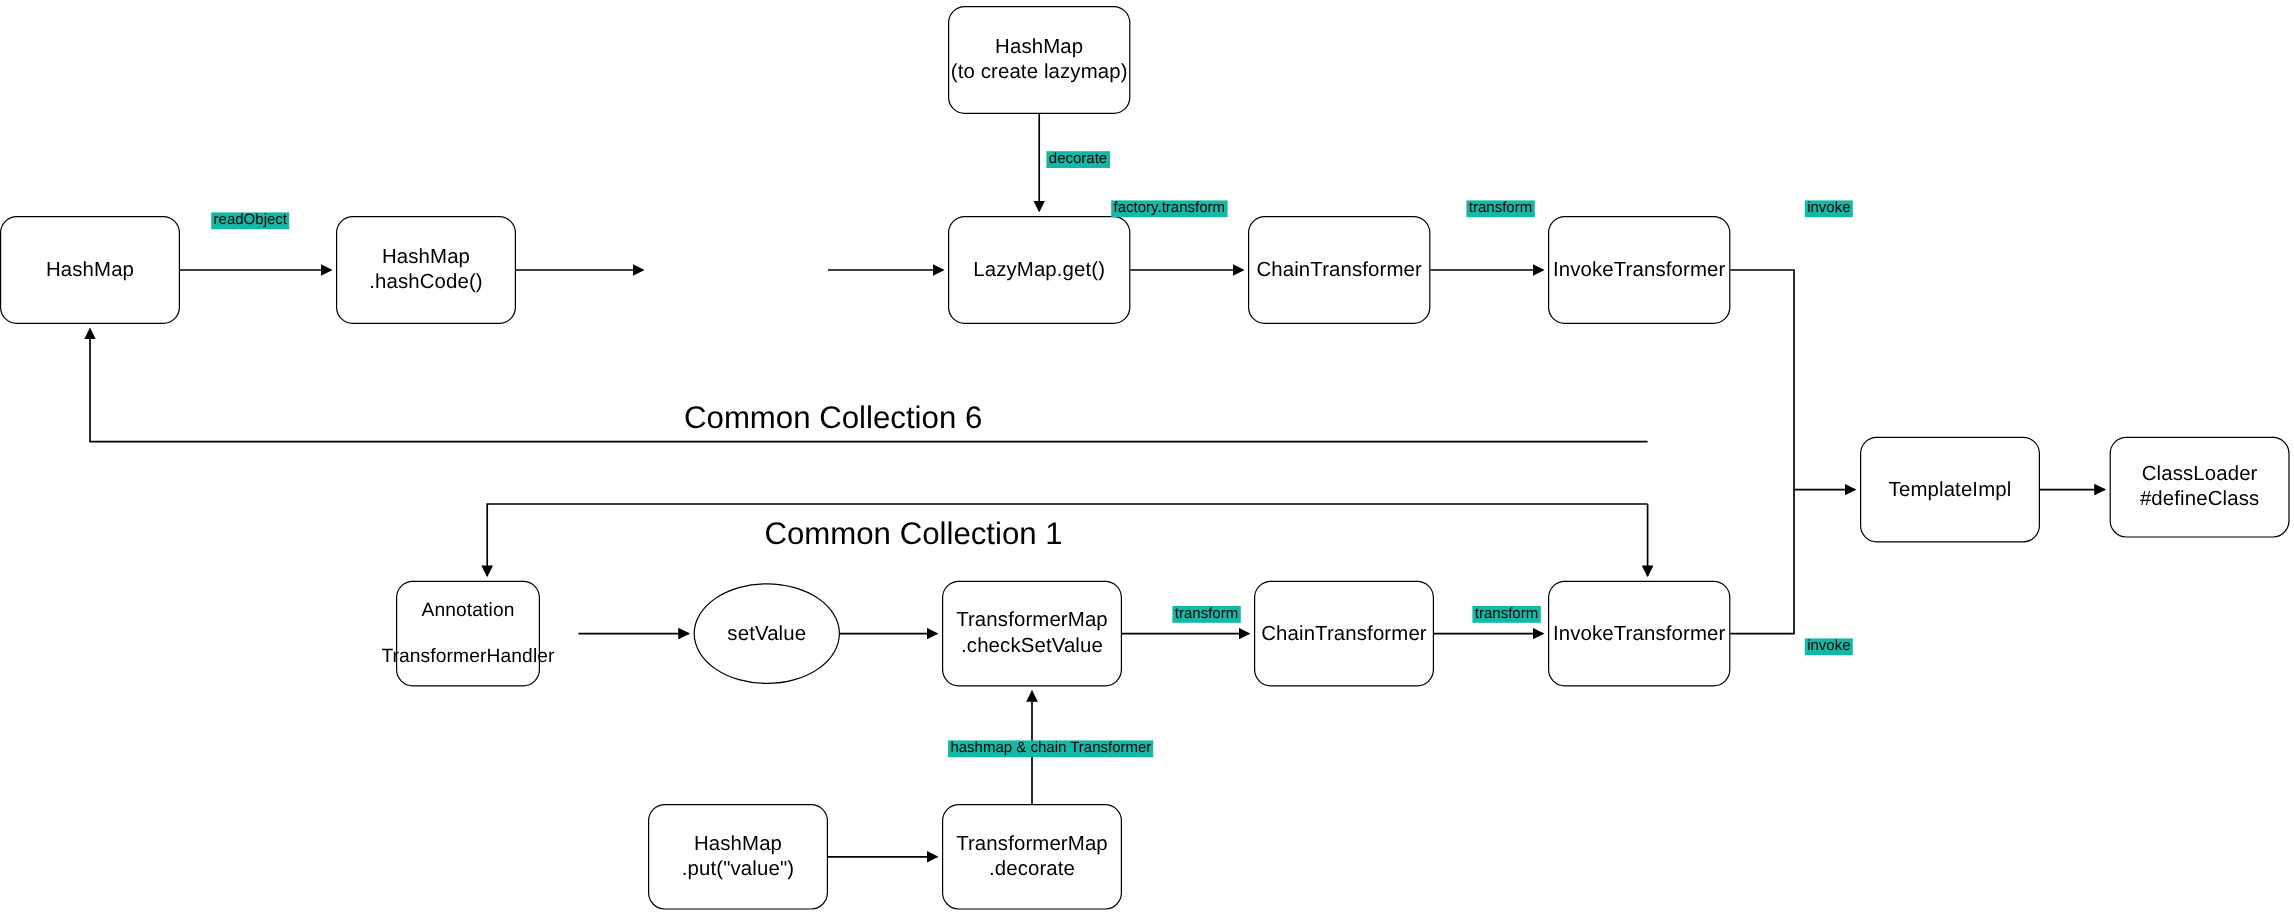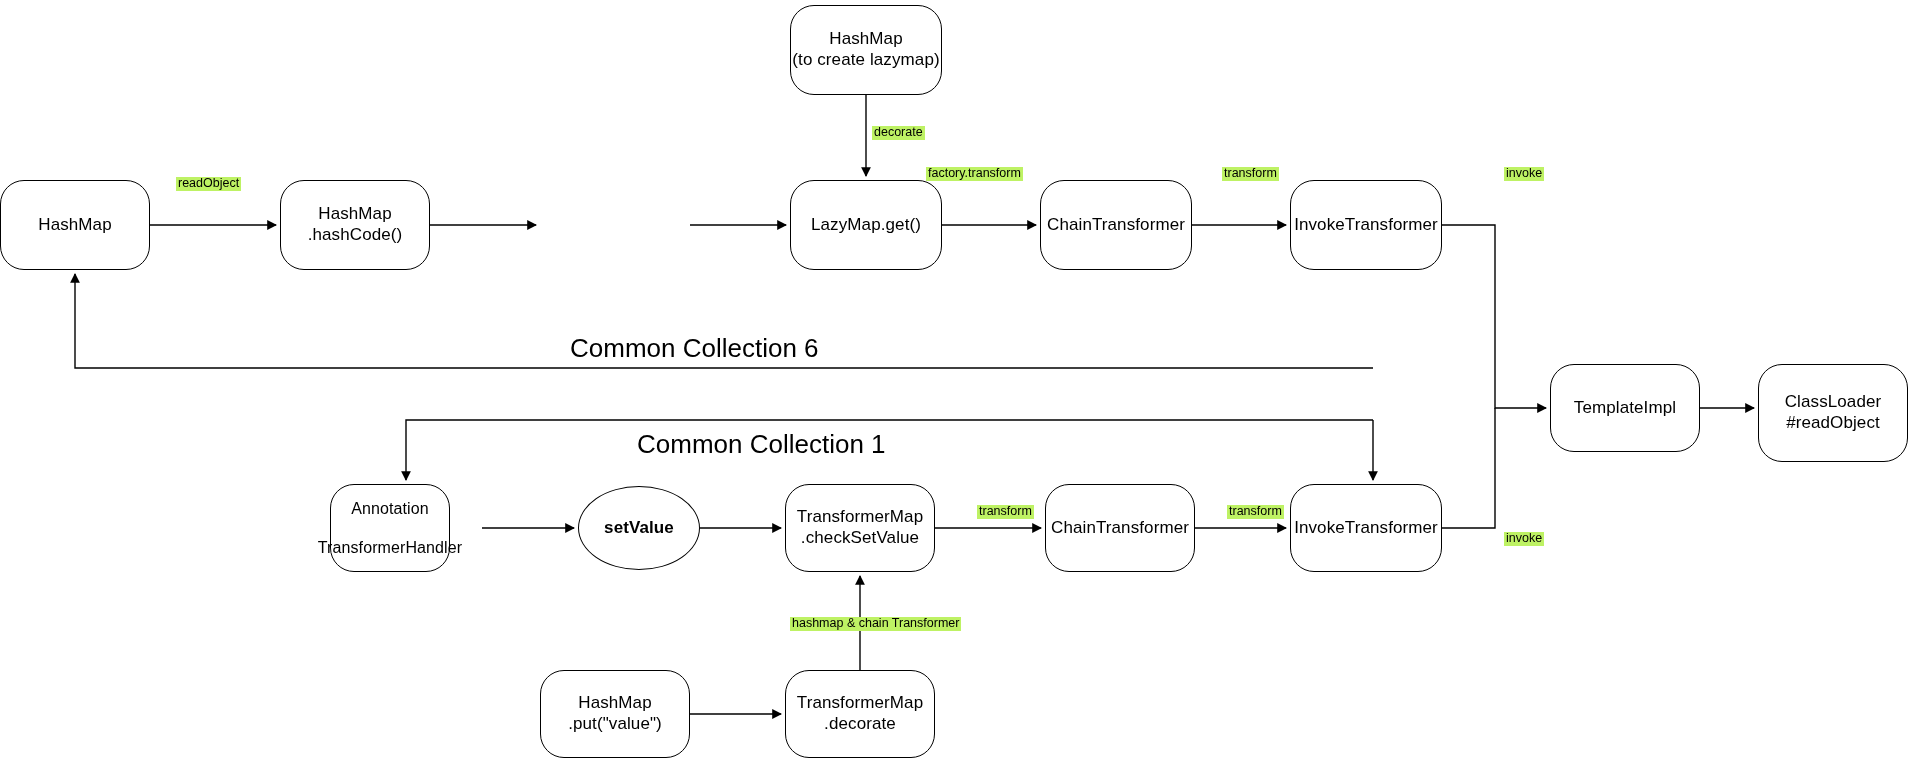--- a/index.html
+++ b/index.html
@@ -24,44 +24,43 @@
     left: 0;
     top: 0;
     width: 1912px;
     height: 762px;
   }
   .node {
     position: absolute;
     box-sizing: border-box;
     border: 1.3px solid #000000;
     background: #ffffff;
-    border-radius: 24px;
+    border-radius: 14px;
     display: flex;
     flex-direction: column;
     align-items: center;
     justify-content: center;
     text-align: center;
     font-size: 17px;
     line-height: 1.22;
     color: #000000;
     letter-spacing: 0.1px;
   }
   .node.ellipse {
     border-radius: 50%;
-    font-weight: bold;
   }
   .node .line2 {
     display: block;
   }
   .edge-label {
     position: absolute;
     font-size: 12.5px;
     line-height: 1.1;
     color: #000000;
-    background: #bef264;
+    background: #14b8a6;
     white-space: nowrap;
     padding: 0 2px;
   }
   .group-label {
     position: absolute;
     font-size: 26px;
     line-height: 1.1;
     color: #000000;
     background: #ffffff;
     white-space: nowrap;
@@ -142,23 +141,23 @@
   </div>
 
   <div class="node" style="left:1290px; top:180px; width:152px; height:90px;">
     <span>InvokeTransformer</span>
   </div>
 
   <div class="node" style="left:1550px; top:364px; width:150px; height:88px;">
     <span>TemplateImpl</span>
   </div>
 
-  <div class="node" style="left:1758px; top:364px; width:150px; height:98px;">
+  <div class="node" style="left:1758px; top:364px; width:150px; height:84px;">
     <span>ClassLoader</span>
-    <span class="line2">#readObject</span>
+    <span class="line2">#defineClass</span>
   </div>
 
   <div class="node" style="left:330px; top:484px; width:120px; height:88px; font-size:16px;gap:19px;">
     <span>Annotation</span>
     <span class="line2">TransformerHandler</span>
   </div>
 
   <div class="node ellipse" style="left:578px; top:486px; width:122px; height:84px;">
     <span>setValue</span>
   </div>

